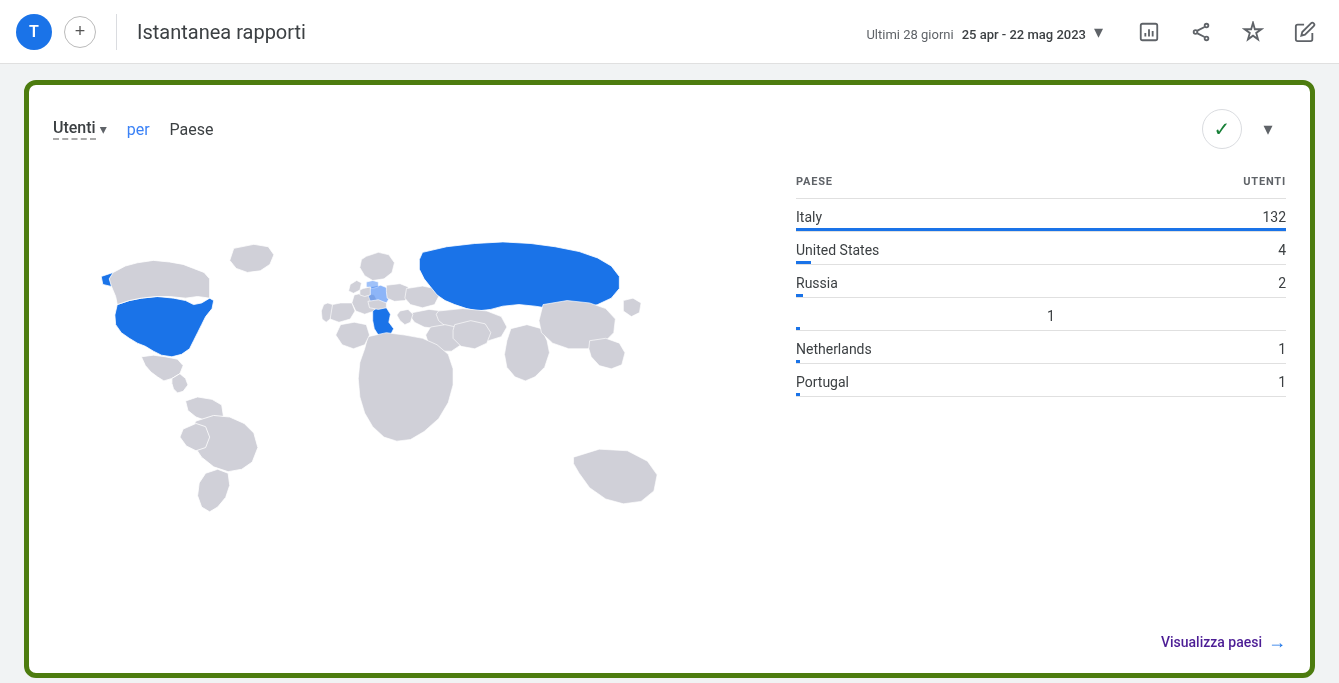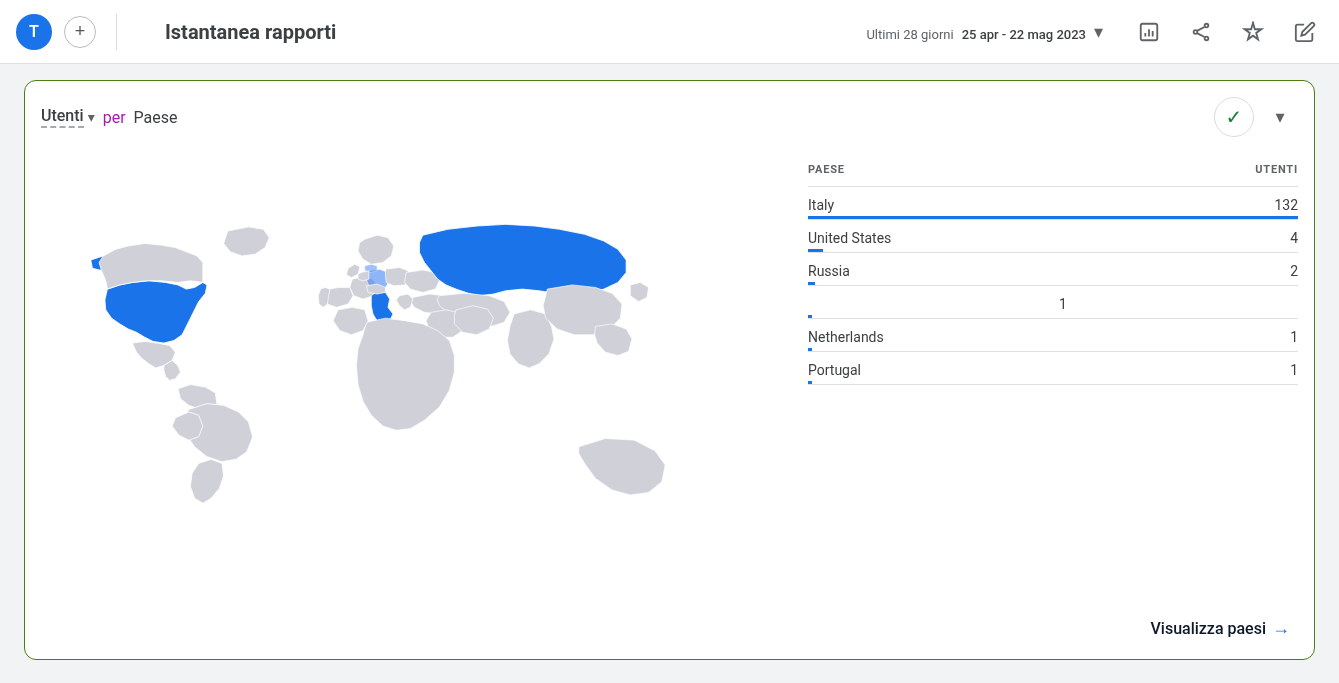--- a/index.html
+++ b/index.html
@@ -38,23 +38,22 @@
       background: none;
       color: #555;
       font-size: 18px;
     }
     .toolbar-divider {
       width: 1px; height: 36px; background: #dadce0; margin: 0 8px;
     }
     .toolbar-title {
       font-size: 20px;
       color: #3c4043;
-      font-weight: 700;
+      font-weight: 400;
       flex: 1;
-      margin-left: 28px;
     }
     .toolbar-date-info {
       display: flex; align-items: flex-end; gap: 8px;
     }
     .toolbar-date-label {
       font-size: 13px; color: #5f6368;
     }
     .toolbar-date-range {
       font-size: 13px; font-weight: 500; color: #3c4043;
     }
@@ -71,22 +70,22 @@
       border-radius: 50%;
     }
 
     
     .main-content {
       padding: 16px 24px;
     }
     .card {
       background: #fff;
       border-radius: 12px;
-      border: 1px solid #4d7c0f;
-      padding: 16px;
+      border: 5px solid #4d7c0f;
+      padding: 24px;
       position: relative;
       min-height: 580px;
     }
 
     
     .card-header {
       display: flex; align-items: center; justify-content: space-between;
       margin-bottom: 20px;
     }
     .card-title {
@@ -95,21 +94,21 @@
     }
     .card-title-main {
       font-size: 16px; font-weight: 500; color: #3c4043;
       border-bottom: 2px dashed #aaa;
       padding-bottom: 1px;
     }
     .card-title-dropdown {
       font-size: 14px; color: #5f6368; cursor: pointer;
     }
     .card-title-sep {
-      font-size: 16px; color: #a21caf; margin: 0 4px;
+      font-size: 16px; color: #3b82f6; margin: 0 16px;
     }
     .card-title-sub {
       font-size: 16px; color: #3c4043;
     }
     .check-btn {
       width: 40px; height: 40px;
       border-radius: 50%;
       border: 1.5px solid #dadce0;
       display: flex; align-items: center; justify-content: center;
       cursor: pointer; background: #fff; margin-right: 4px;
@@ -178,21 +177,21 @@
       margin-top: 4px;
     }
 
     
     .card-footer {
       position: absolute;
       bottom: 20px; right: 24px;
       display: flex; align-items: center; gap: 6px;
     }
     .footer-link {
-      font-size: 16px; color: #0f172a; cursor: pointer; font-weight: 500;
+      font-size: 14px; color: #4c1d95; cursor: pointer; font-weight: 500;
     }
     .footer-arrow {
       color: #1a73e8; font-size: 18px;
     }
 
     
     .map-svg { width: 100%; height: 100%; }
   </style>
 </head>
 <body>

